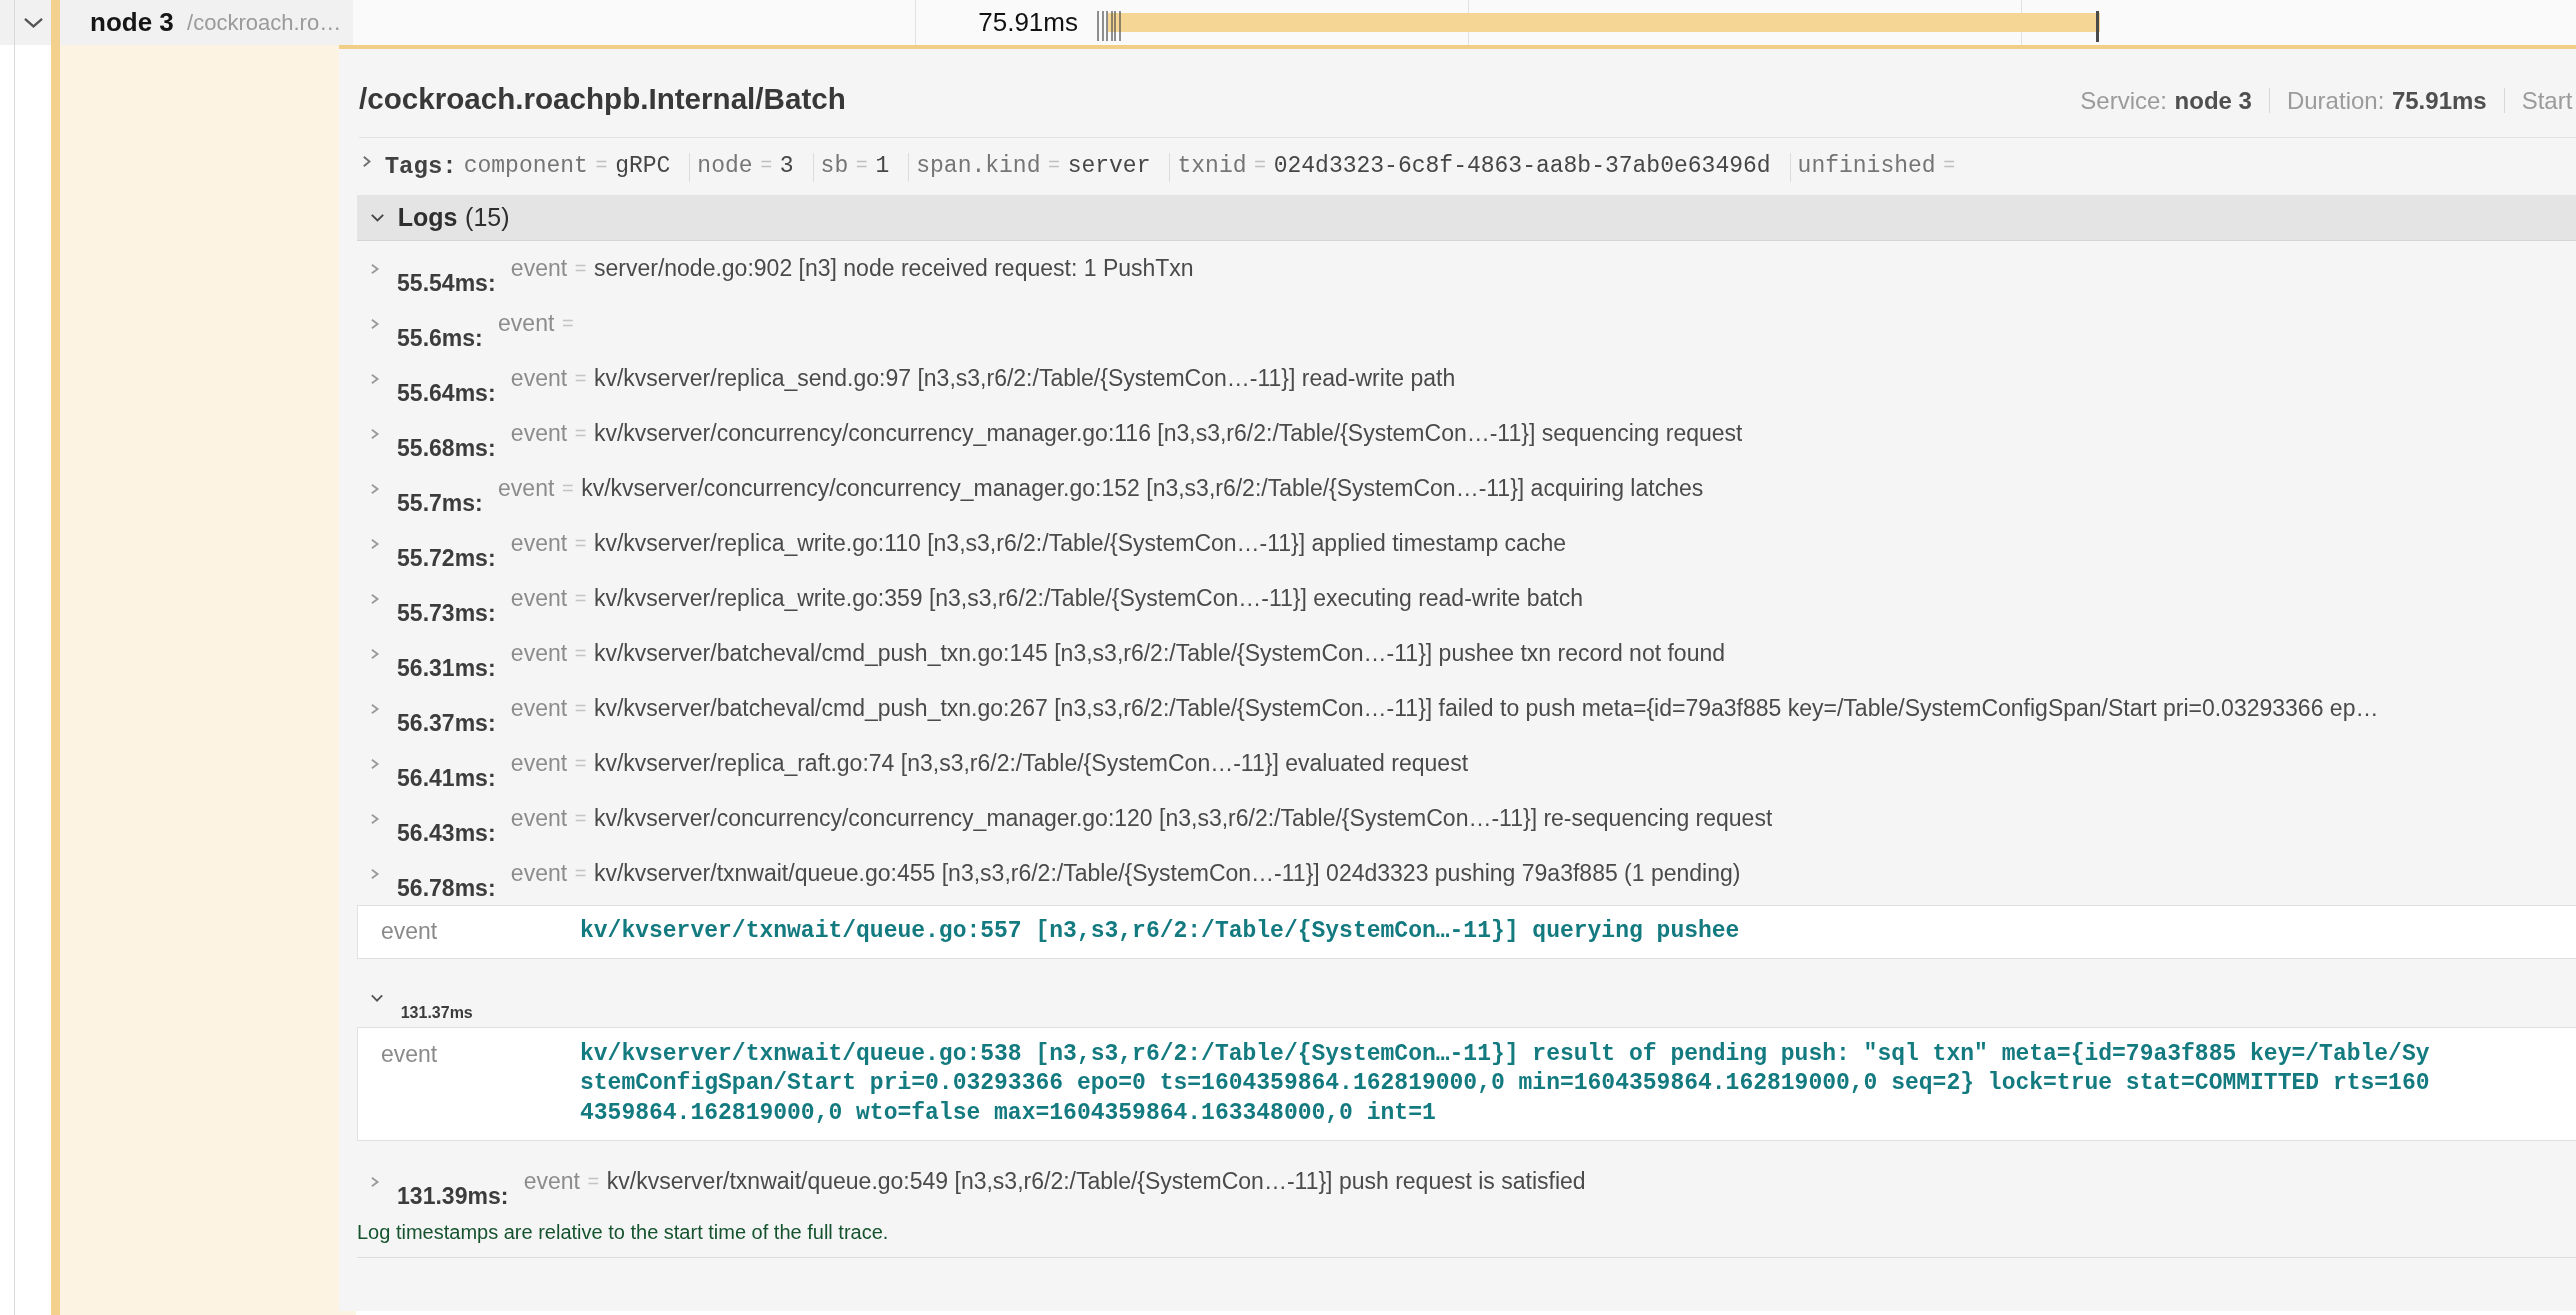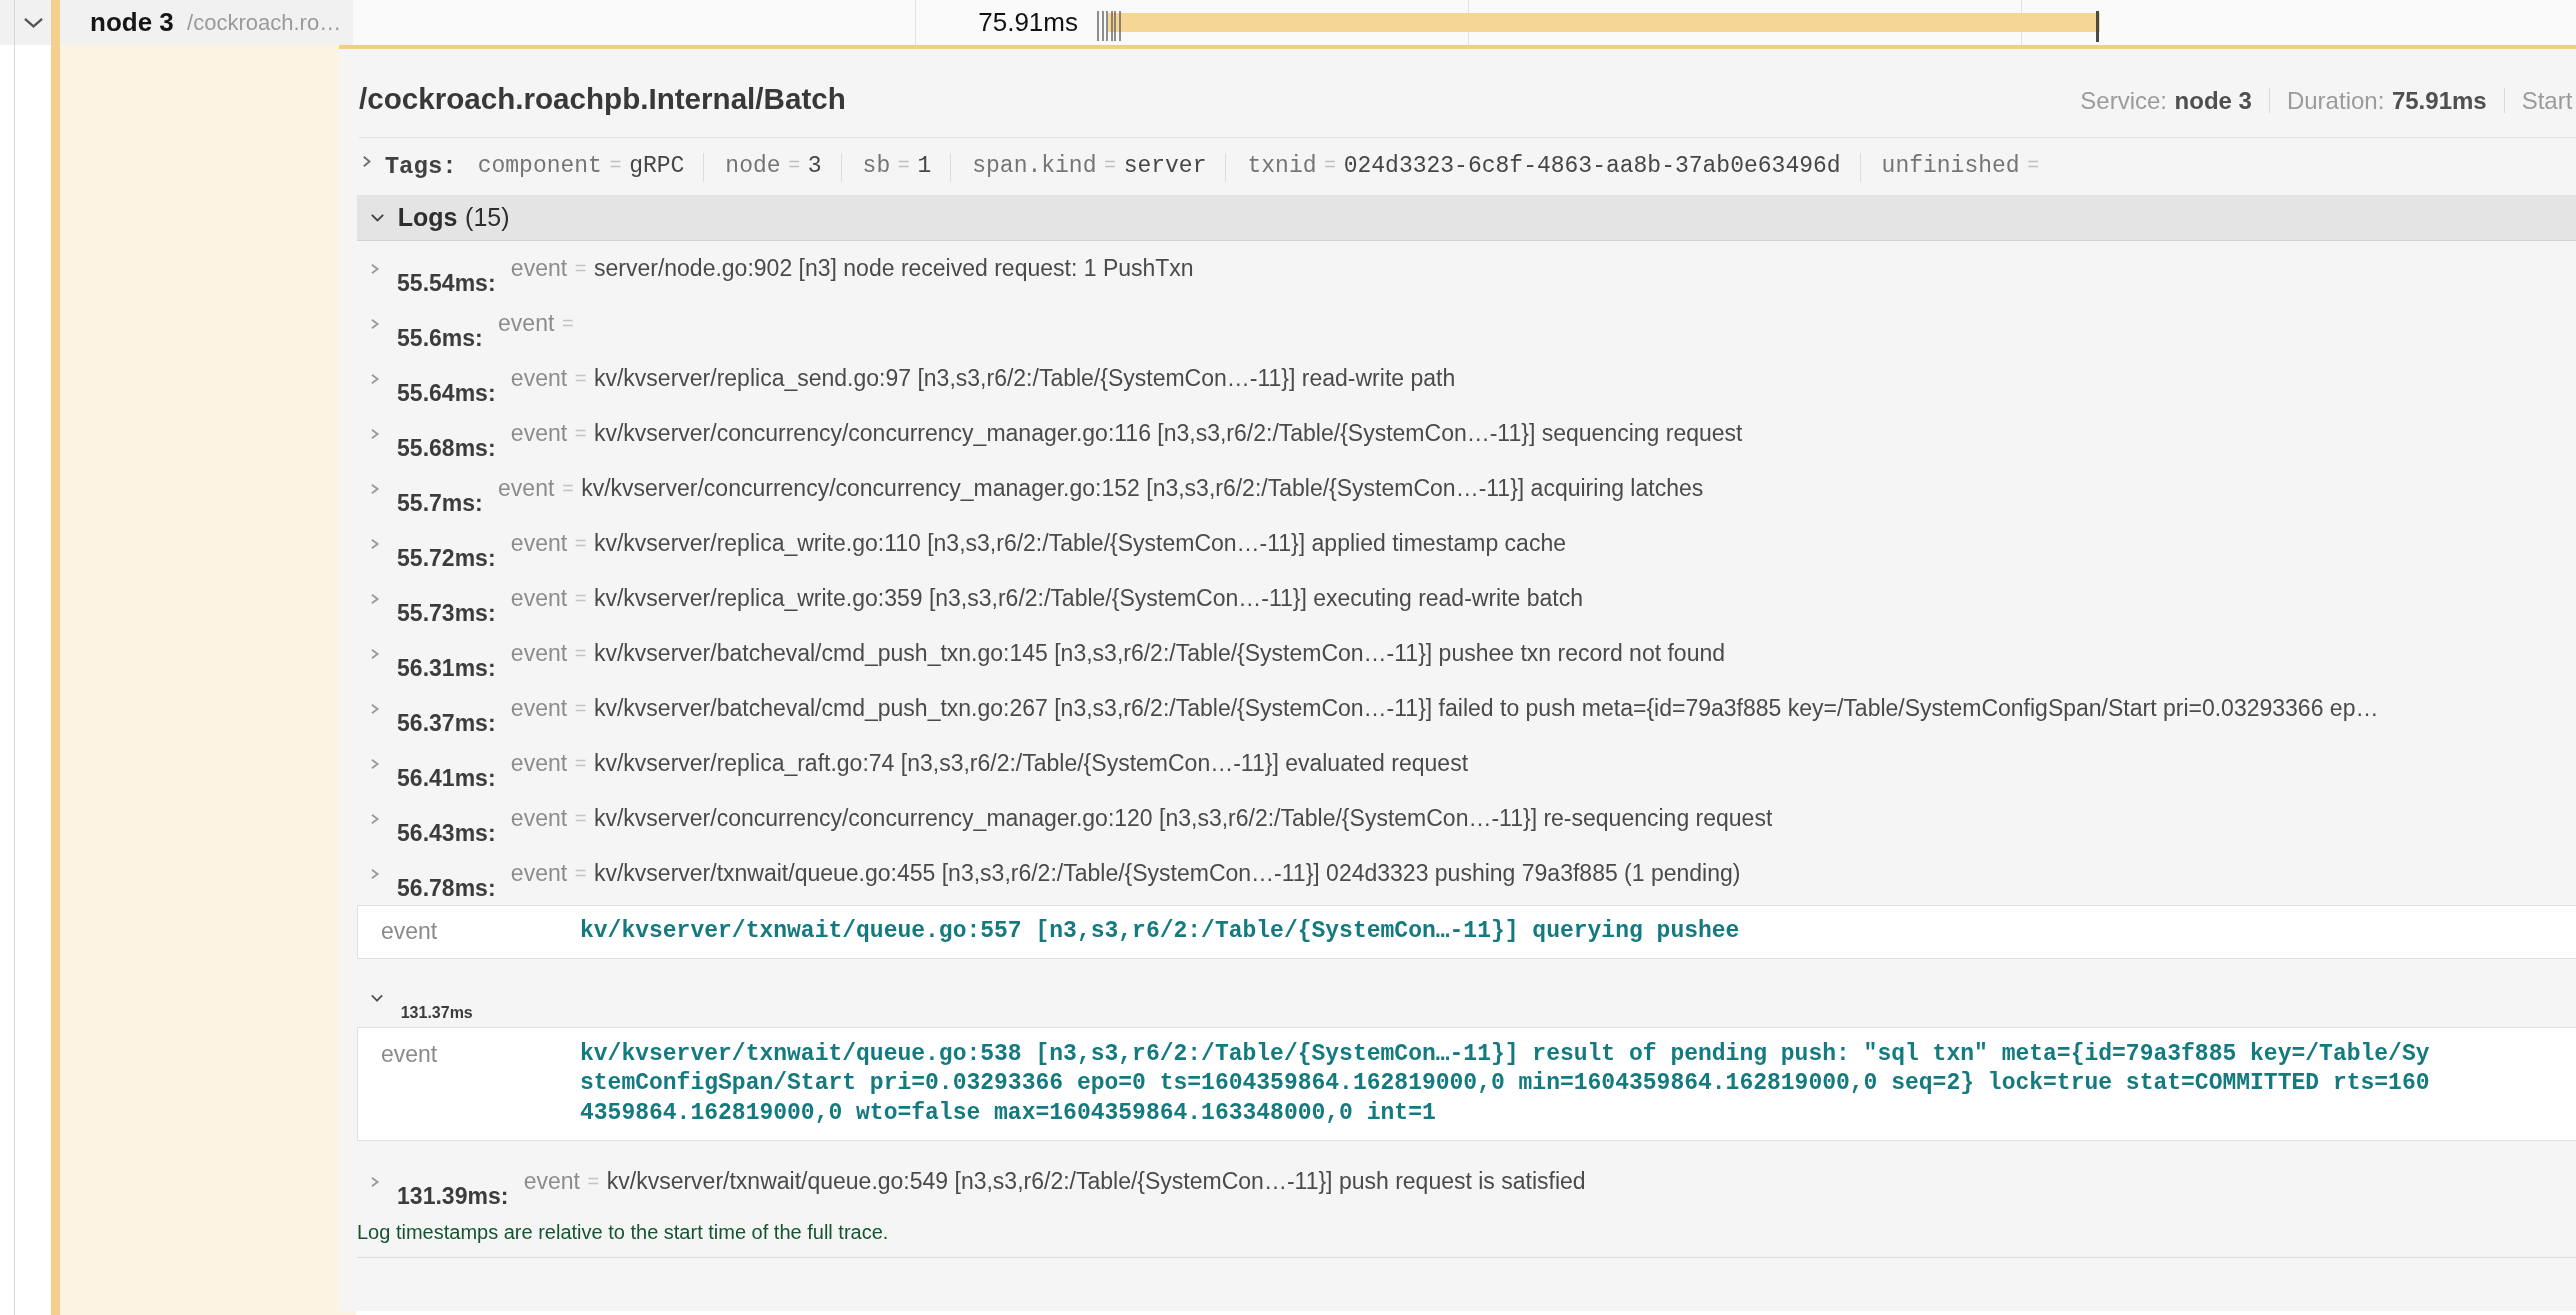--- a/index.html
+++ b/index.html
@@ -33,21 +33,21 @@
   .dh{display:flex;justify-content:space-between;align-items:baseline;padding:30.5px 15.3px 19px 20px;}
   .dh-title{font-size:29.6px;font-weight:bold;color:#383838;margin:0;line-height:38px;white-space:nowrap;}
   .dh-meta{font-size:24px;color:#9b9b9b;white-space:nowrap;display:flex;align-items:center;}
   .dh-meta b{color:#4f4f4f;margin-left:7.6px;}
   .meta-sep{display:inline-block;width:1px;height:25px;background:#d8d8d8;margin:0 17px;align-self:center;}
   .h-divider{height:1px;background:#e2e2e2;margin:0 13.3px 0 20px;}
   
   .tags-row{display:flex;align-items:flex-start;padding:15.3px 19px 9.5px 21px;font-size:23px;white-space:nowrap;overflow:hidden;font-family:Liberation Mono, monospace;}
   .tags-label{font-weight:bold;color:#414141;font-size:24px;margin-left:11.4px;}
   .tag{display:flex;align-items:center;}
-  .tk{color:#757575;margin-left:21px;}
+  .tk{color:#757575;margin-left:7px;}
   .teq{color:#bfbfbf;margin:0 7.6px;font-size:20px;}
   .tv{color:#464646;}
   .tag-sep{display:inline-block;width:1px;height:29px;background:#dcdcdc;margin-left:19px;}
   
   .logs-header{
     margin:3.8px 16px 0 18px;height:46px;background:#e4e4e4;border-bottom:1px solid #d4d4d4;
     display:flex;align-items:center;padding-left:12.4px;box-sizing:border-box;
   }
   .logs-title{font-size:25px;font-weight:bold;color:#2e2e2e;margin-left:11.4px;}
   .logs-count{font-size:25px;color:#2e2e2e;margin-left:7.6px;font-weight:normal;}

